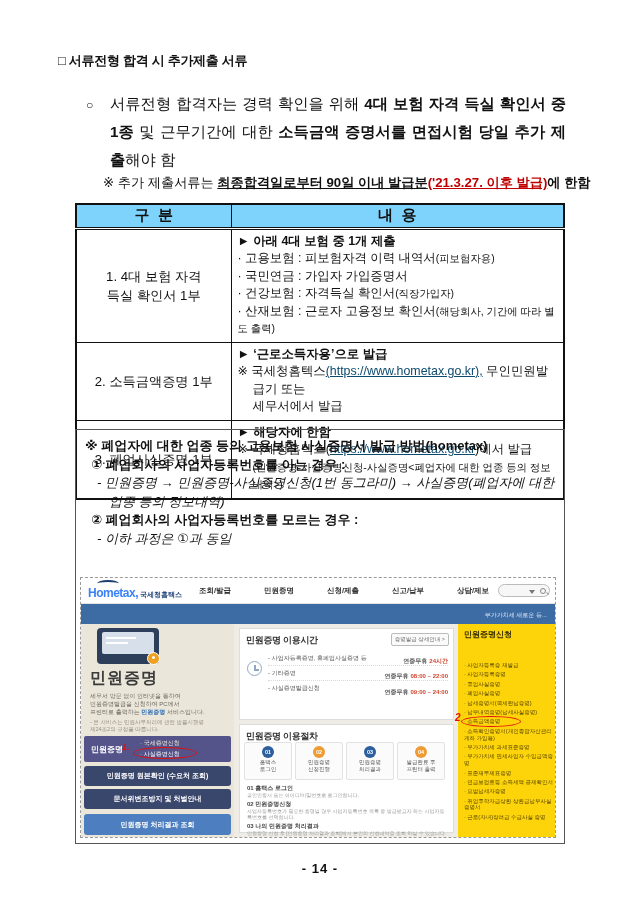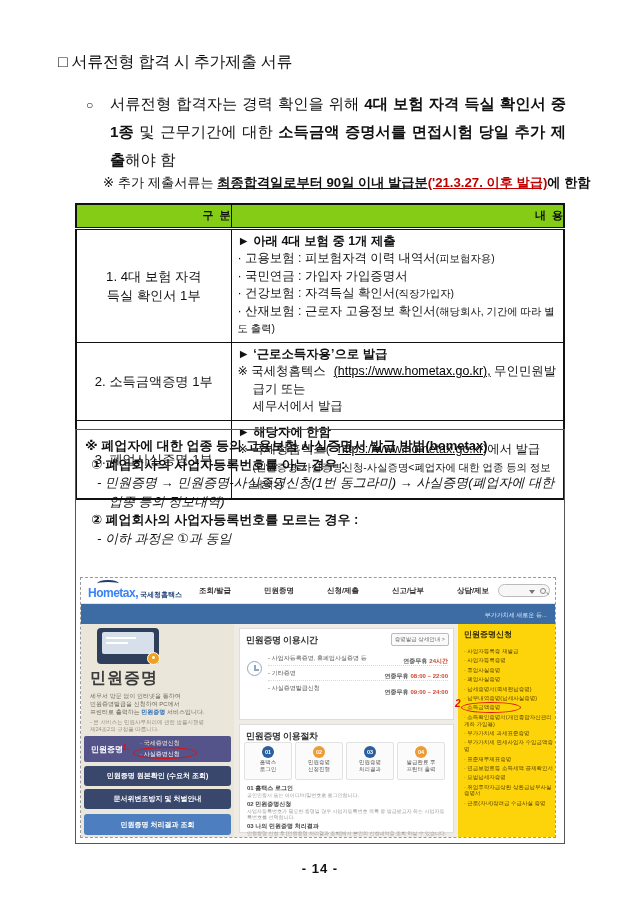--- a/index.html
+++ b/index.html
@@ -2,40 +2,40 @@
 <html><head>
 <meta charset="utf-8">
 <style>
   * { margin:0; padding:0; box-sizing:border-box; }
   html,body { background:#fff; }
   .page {
     position:relative; width:640px; height:905px; background:#ffffff;
     font-family:"Liberation Sans","DejaVu Sans",sans-serif; color:#111; overflow:hidden;
   }
   
-  .heading { position:absolute; left:58px; top:52px; font-size:16px; font-weight:normal; letter-spacing:-0.3px; }
+  .heading { position:absolute; left:58px; top:52px; font-size:13px; font-weight:bold; letter-spacing:-0.3px; }
   .intro { position:absolute; left:86px; top:90px; width:480px; font-size:15.3px; line-height:28px; text-align:justify; }
   .intro .marker { position:absolute; left:0; top:1px; font-size:12px; }
   .intro .body { display:block; margin-left:24px; }
   .b { font-weight:bold; }
   .u { text-decoration:underline; }
   .red { color:#c00000; }
   .note { position:absolute; left:103px; top:174px; width:470px; font-size:13.2px; white-space:nowrap; }
 
   
   table.sub { position:absolute; left:75px; top:203px; width:490px; border-collapse:collapse; border:2px solid #111; }
-  table.sub th { background:#84cc16; border:1px solid #111; border-bottom:3px double #111; height:24px; font-size:11px; white-space:pre;text-align:right; }
+  table.sub th { background:#7dd3fc; border:1px solid #111; border-bottom:3px double #111; height:24px; font-size:15px; white-space:pre; }
   table.sub td { border:1px solid #111; vertical-align:middle; }
   td.cat { width:155px; text-align:center; font-size:13.2px; line-height:19px; }
   td.cont { padding:3px 6px 4px 6px; font-size:12.4px; line-height:17.5px; }
   .cline { display:block; }
   .hang { padding-left:15px; text-indent:-15px; }
   .ind { margin-left:15px; }
   .small { font-size:10.4px; }
-  .link { color:#000000; text-decoration:underline;margin-left:8px; }
+  .link { color:#0c4a6e; text-decoration:underline; }
 
   
   .gbox { position:absolute; left:75px; top:429px; width:490px; height:415px; border:1.5px solid #555; padding:7px 9px; font-size:13px; line-height:18.5px; }
   .gb-title { font-weight:bold; }
   .gb-case { font-weight:bold; margin-left:6px; }
   .gb-dash { margin-left:12px; padding-left:12px; text-indent:-12px;font-style:italic; }
 
   
   .shot { position:absolute; left:80px; top:577px; width:476px; height:261px; border:1px dashed #9a9a9a; background:#fff; overflow:hidden; font-family:"Liberation Sans","DejaVu Sans",sans-serif; }
   .hx-top { position:absolute; left:0; top:0; right:0; height:26px; background:#fff; border-bottom:1px solid #e3e3e3; }
@@ -101,21 +101,21 @@
   .step-card .circ { width:12px; height:12px; border-radius:50%; margin:3px auto 1px auto; color:#fff; font-size:5.5px; font-weight:bold; line-height:12px; }
   .circ.blue { background:#2c5f9e; } .circ.orange { background:#ef9b34; }
   .step-card .sl { font-size:5.5px; line-height:6.5px; color:#555; }
   .step-details { position:absolute; left:7px; top:60px; right:5px; }
   .sd { margin-bottom:3px; }
   .sd .st { font-size:6px; font-weight:bold; color:#444; line-height:7px; }
   .sd .sb { font-size:5px; color:#999; line-height:6px; }
 
   
   .hx-right { position:absolute; left:377px; top:0; width:99px; height:213px; background:#fdd30a; padding:5px 4px 4px 6px; }
-  .hx-right-title { font-size:8px; font-weight:bold; color:#332b00; margin-bottom:8px; }
+  .hx-right-title { font-size:8px; font-weight:bold; color:#332b00; margin-bottom:22px; }
   .yitem { position:relative; font-size:5.5px; line-height:6.8px; color:#554400; margin-bottom:2.6px; }
   .hx-oval2 { position:absolute; left:-3px; top:-2px; width:60px; height:11px; border:1.5px solid #e01010; border-radius:50%; }
   .hx-num2 { position:absolute; left:-9px; top:-3px; font-size:10px; font-weight:bold; color:#e01010; font-style:italic; }
 
   .pageno { position:absolute; left:0; right:0; top:861px; text-align:center; font-size:13px; font-weight:bold; letter-spacing:1px; }
 </style>
 </head>
 <body>
 
 <div class="page">

